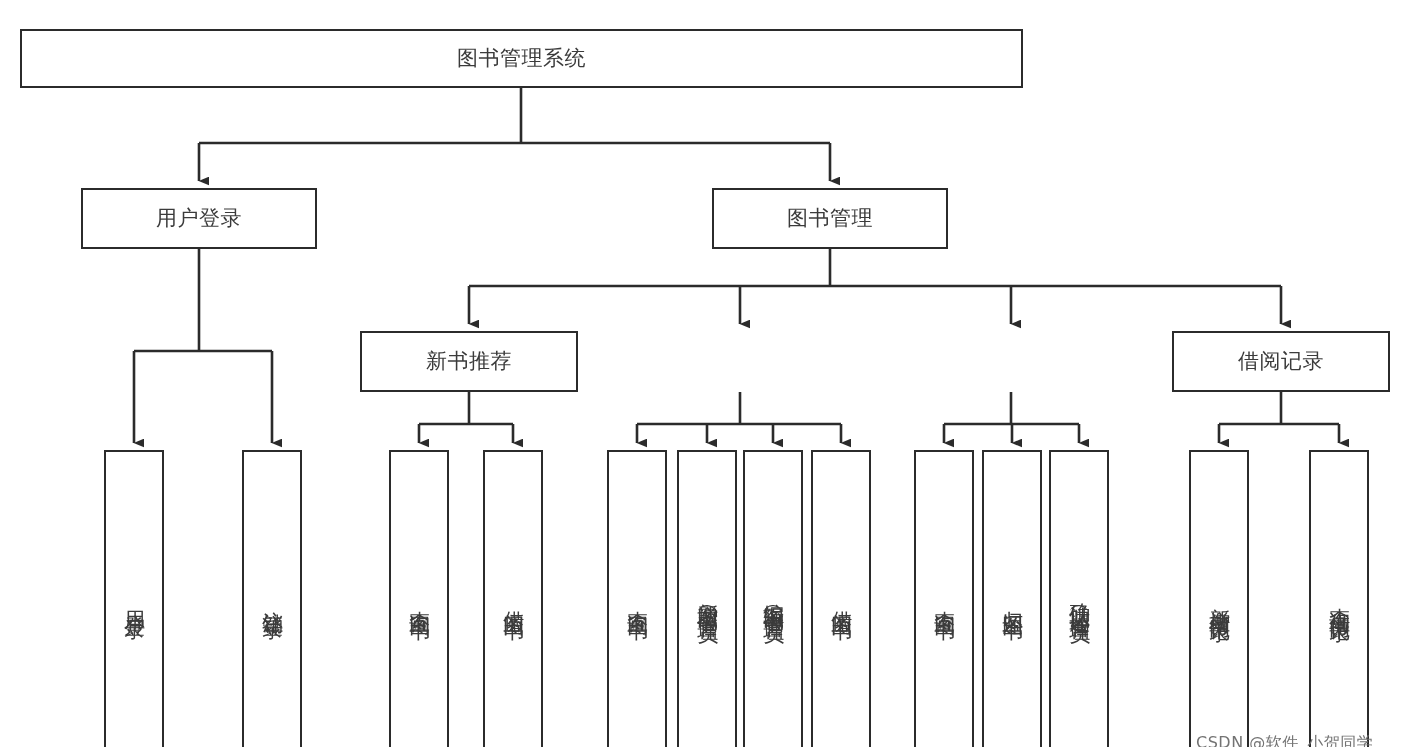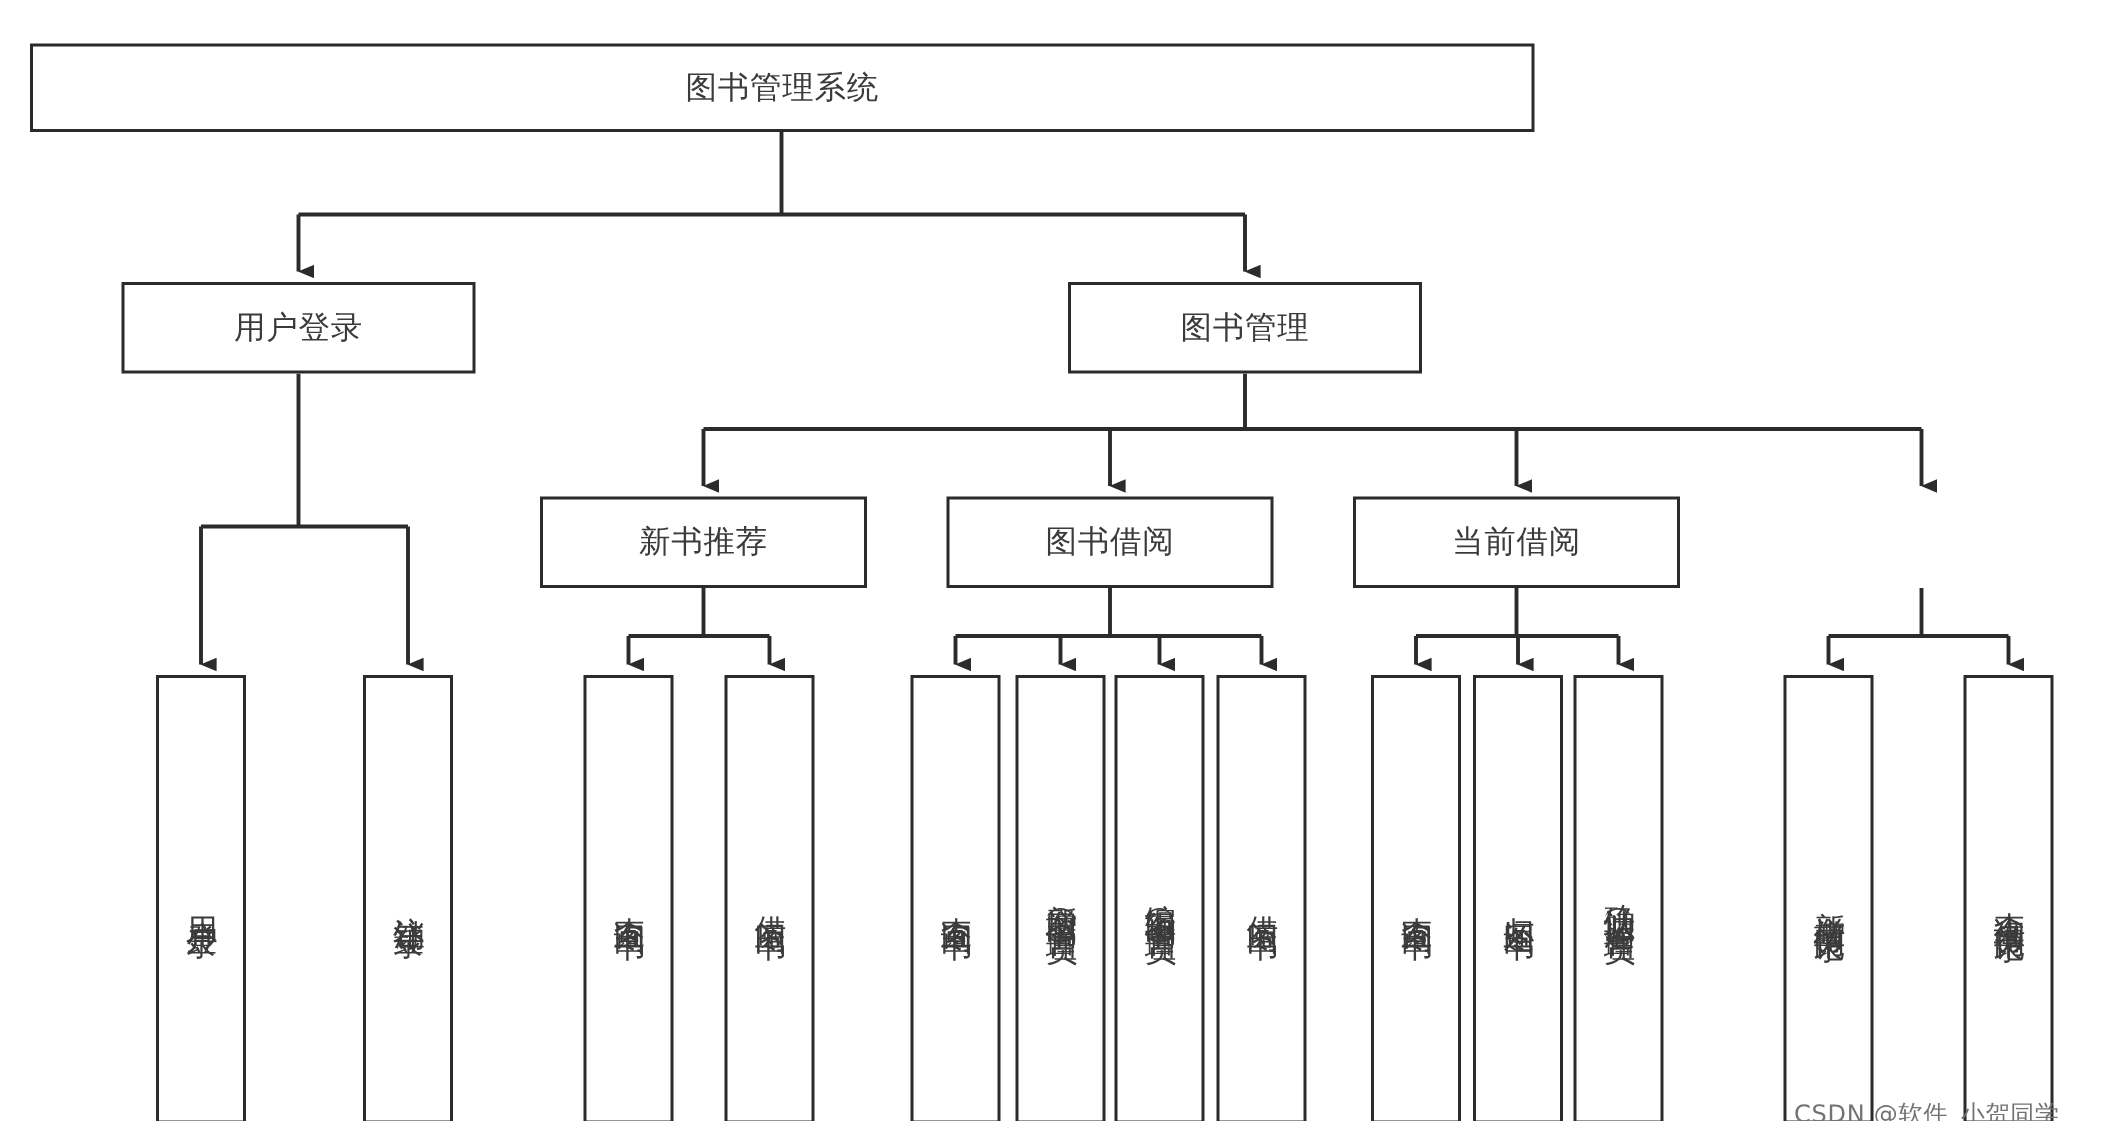--- a/index.html
+++ b/index.html
@@ -133,28 +133,25 @@
   </div>
 
   <div class="node horiz" style="left:360px;top:315px;width:218px;height:61px;">
     <span class="lbl">新书推荐</span>
   </div>
 
   <div class="node horiz" style="left:712px;top:172px;width:236px;height:61px;">
     <span class="lbl">图书管理</span>
   </div>
 
-  <div class="node horiz" style="left:631px;top:315px;width:218px;height:61px;">
-    <span class="lbl">图书借阅</span>
-  </div>
-
-  <div class="node horiz" style="left:902px;top:315px;width:218px;height:61px;">
-    <span class="lbl">当前借阅</span>
-  </div>
-
+
+
+  <div class="node horiz" style="left:1172px;top:315px;width:218px;height:61px;">
+    <span class="lbl">借阅记录</span>
+  </div>
 
   <div class="node vert" style="left:104px;top:434px;width:60px;height:299px;">
     <span class="lbl">用户登录</span>
   </div>
 
   <div class="node vert" style="left:242px;top:434px;width:60px;height:299px;">
     <span class="lbl">注销登录</span>
   </div>
 
   <div class="node vert" style="left:389px;top:434px;width:60px;height:299px;">

